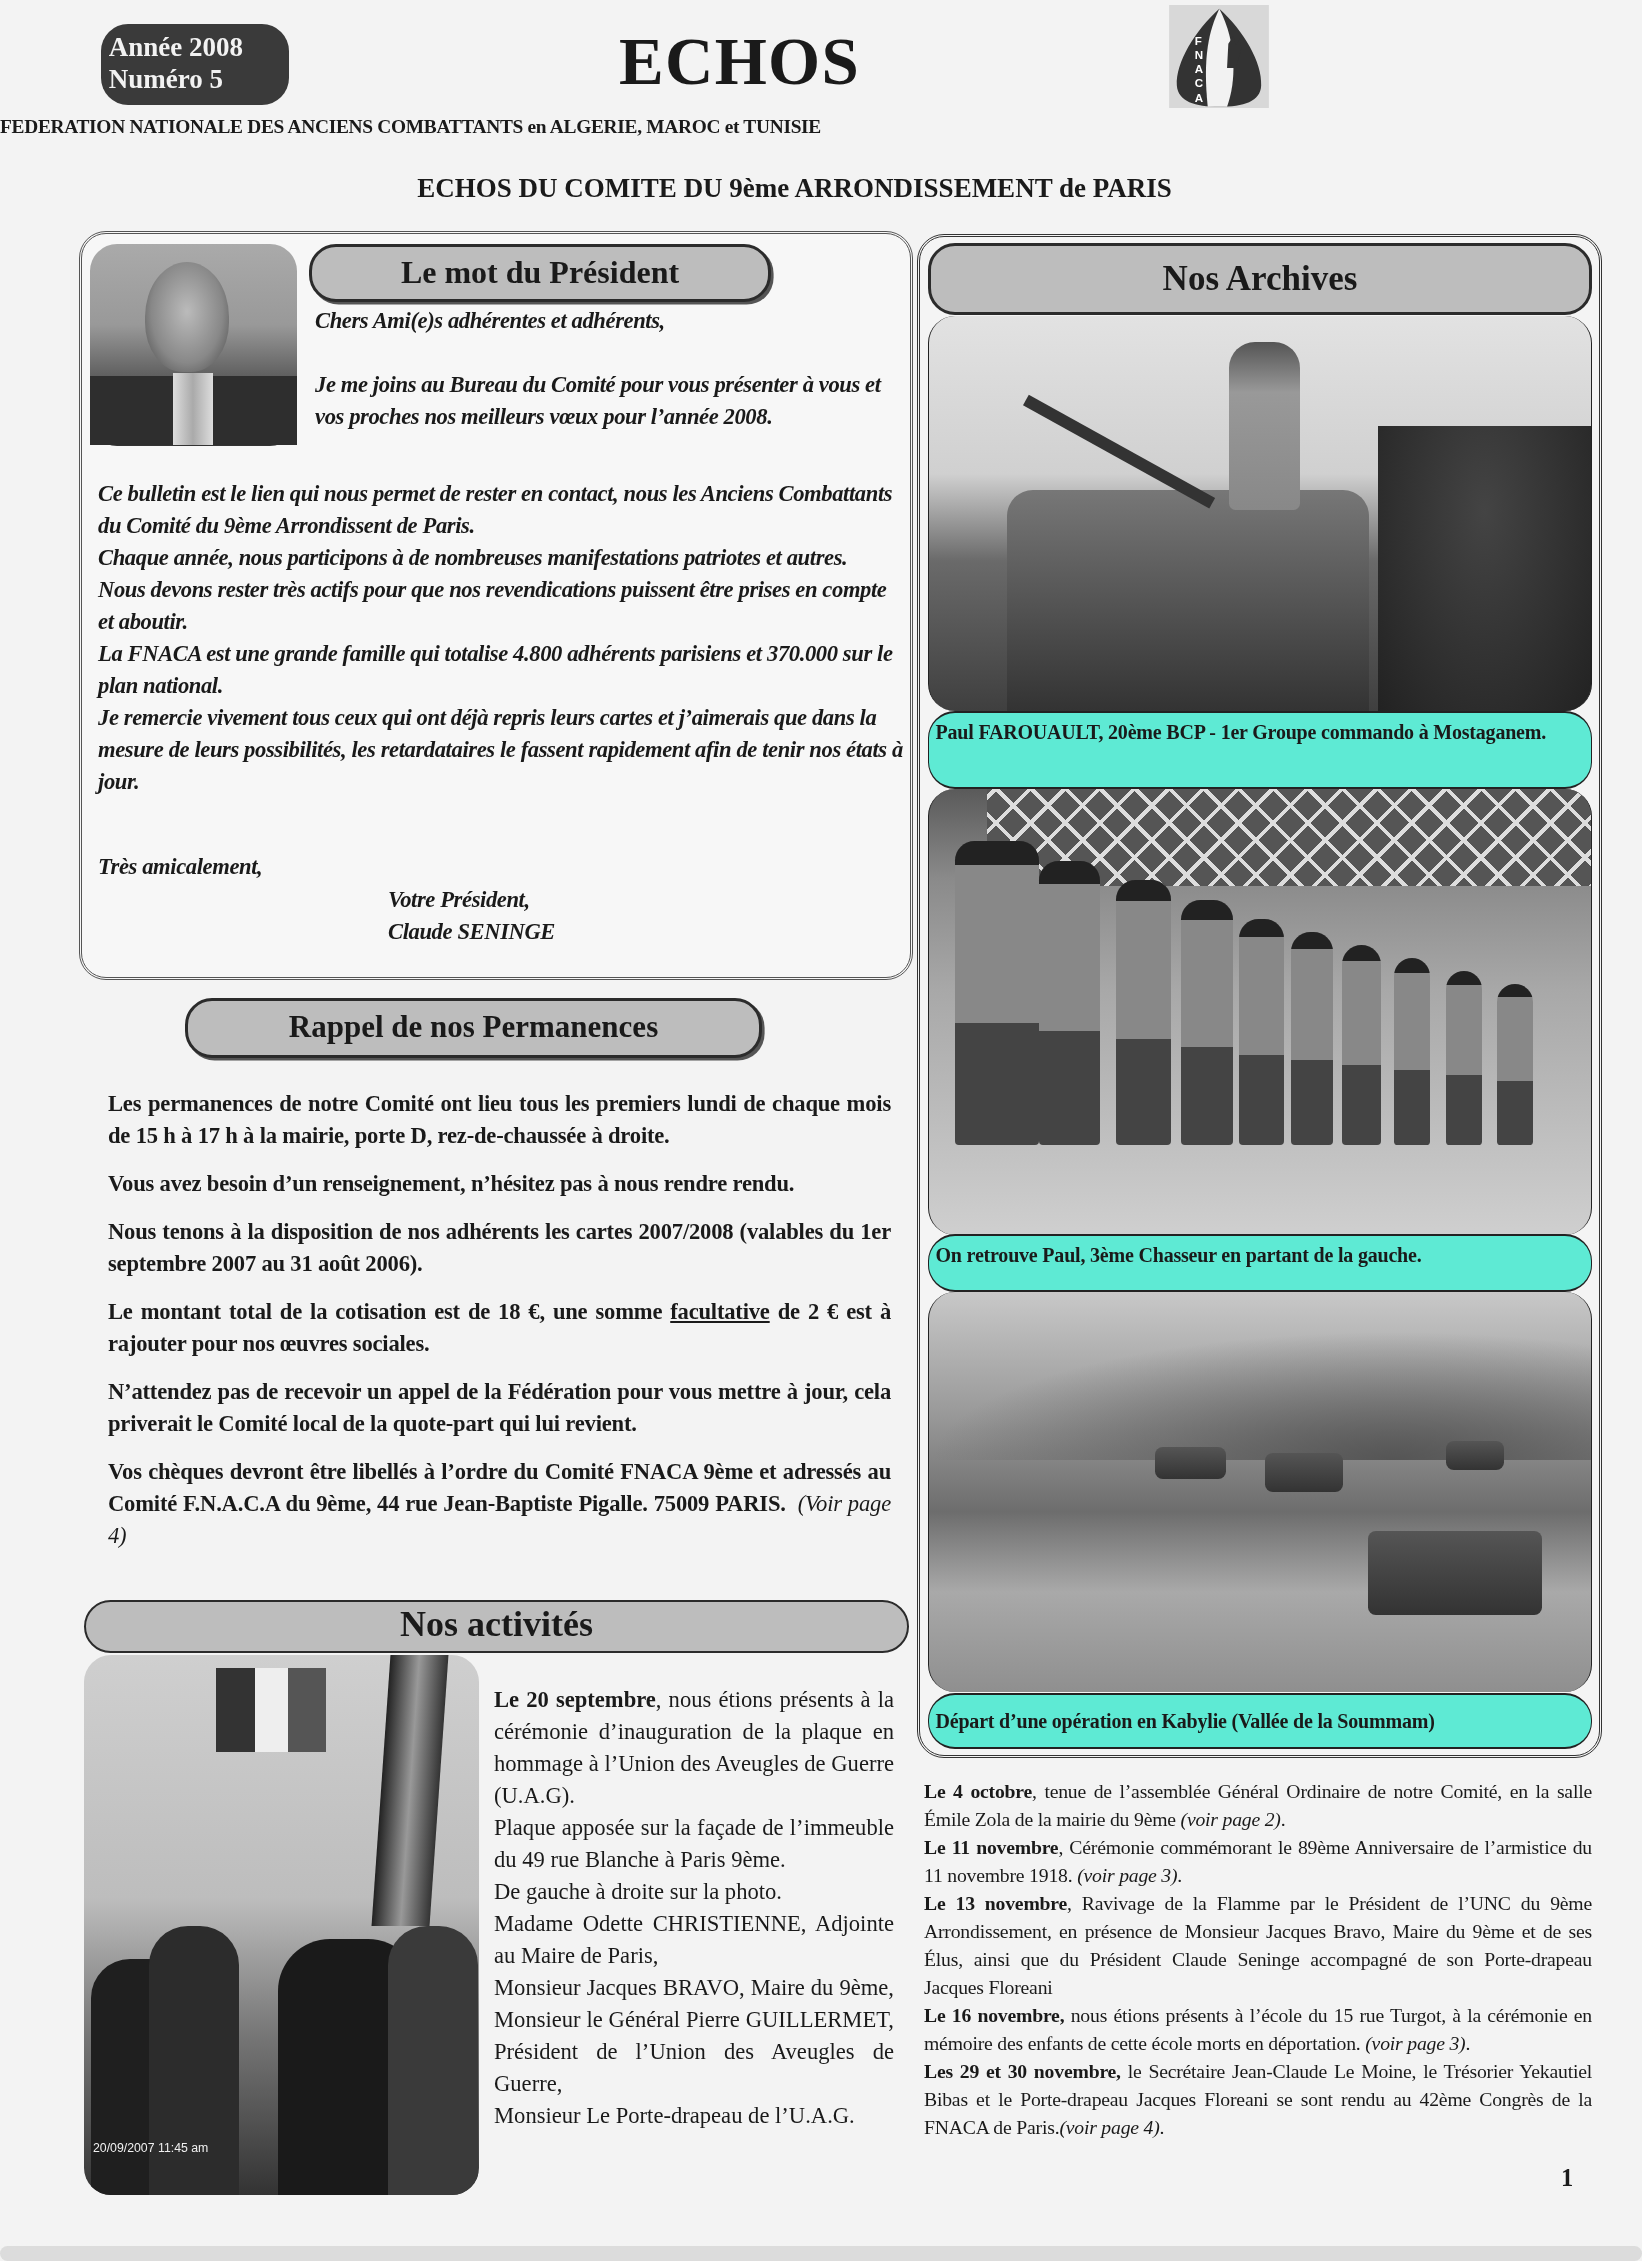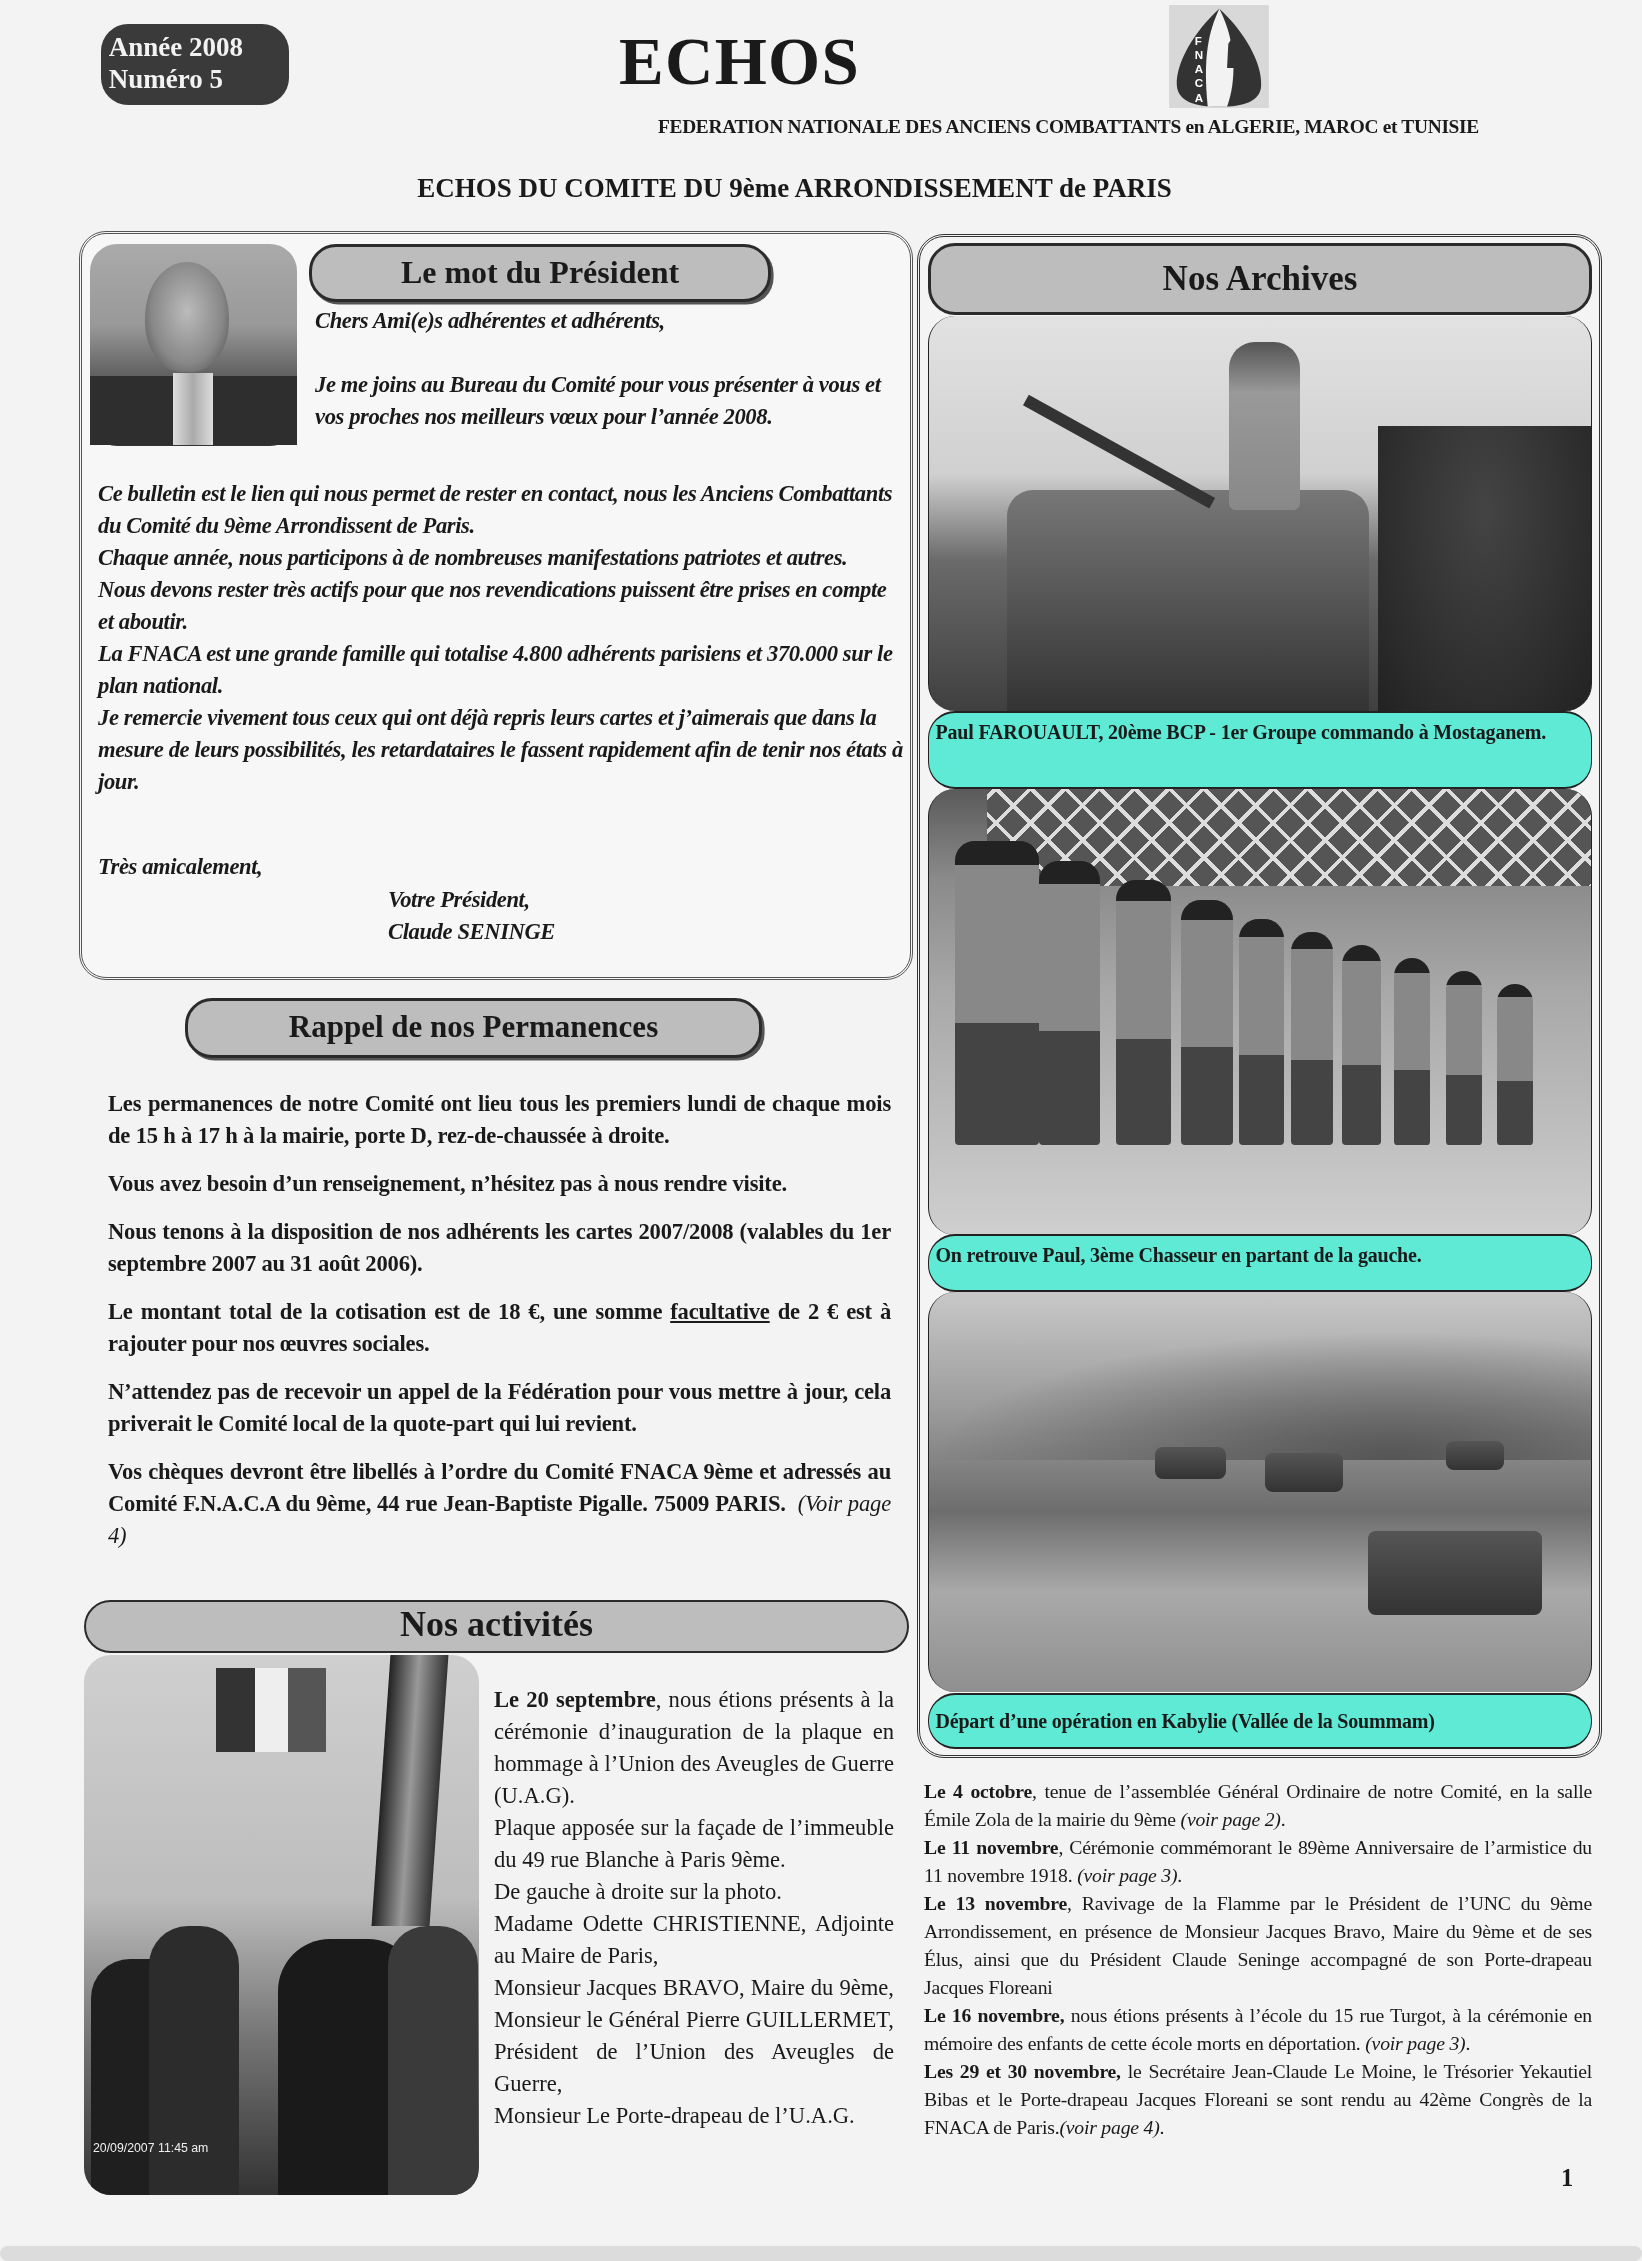--- a/index.html
+++ b/index.html
@@ -18,21 +18,21 @@
     font-weight: bold; font-size: 27px; line-height: 32px;
     padding: 6.5px 0 0 7.8px; box-sizing: border-box;
   }
   #masthead-title {
     left: 0; width: 1479px; top: 22.6px; text-align: center;
     font-size: 67px; font-weight: bold; letter-spacing: 1.3px;
     font-family: "Liberation Serif", serif;
   }
   #logo { left: 1169px; top: 5.2px; width: 100px; height: 103px; }
   #federation-line {
-    left: 0; width: 1479px; top: 116px; text-align: right;
+    left: 0; width: 1479px; top: 116px; text-align: left;
     font-size: 19.4px; font-weight: bold; letter-spacing: -0.3px;
   }
   #echos-line {
     left: 0; width: 1589px; top: 173px; text-align: center;
     font-size: 27px; font-weight: bold;
   }
 
   
   .bar {
     background: #bdbdbd;
@@ -222,21 +222,21 @@
 
 <div id="closing" class="abs pres-text">Très amicalement,</div>
 <div id="signature" class="abs pres-text">
   <div>Votre Président,</div>
   <div>Claude SENINGE</div>
 </div>
 
 <div id="perm-title-bar" class="abs bar">Rappel de nos Permanences</div>
 <div id="perm-body" class="abs">
   <p>Les permanences de notre Comité ont lieu tous les premiers lundi de chaque mois de 15 h à 17 h à la mairie, porte D, rez-de-chaussée à droite.</p>
-  <p>Vous avez besoin d’un renseignement, n’hésitez pas à nous rendre visite.</p>
+  <p>Vous avez besoin d’un renseignement, n’hésitez pas à nous rendre rendu.</p>
   <p>Nous tenons à la disposition de nos adhérents les cartes 2007/2008 (valables du 1er septembre 2007 au 31 août 2006).</p>
   <p>
     <span>Le montant total de la cotisation est de 18 €, une somme </span><span class="u">facultative</span><span> de 2 € est à rajouter pour nos œuvres sociales.</span>
   </p>
   <p>N’attendez pas de recevoir un appel de la Fédération pour vous mettre à jour, cela priverait le Comité local de la quote-part qui lui revient.</p>
   <p>
     <span>Vos chèques devront être libellés à l’ordre du Comité FNACA 9ème et adressés au Comité F.N.A.C.A du 9ème, 44 rue Jean-Baptiste Pigalle. 75009 PARIS.</span>&nbsp;
     <span class="it">(Voir page 4)</span>
   </p>
 </div>

